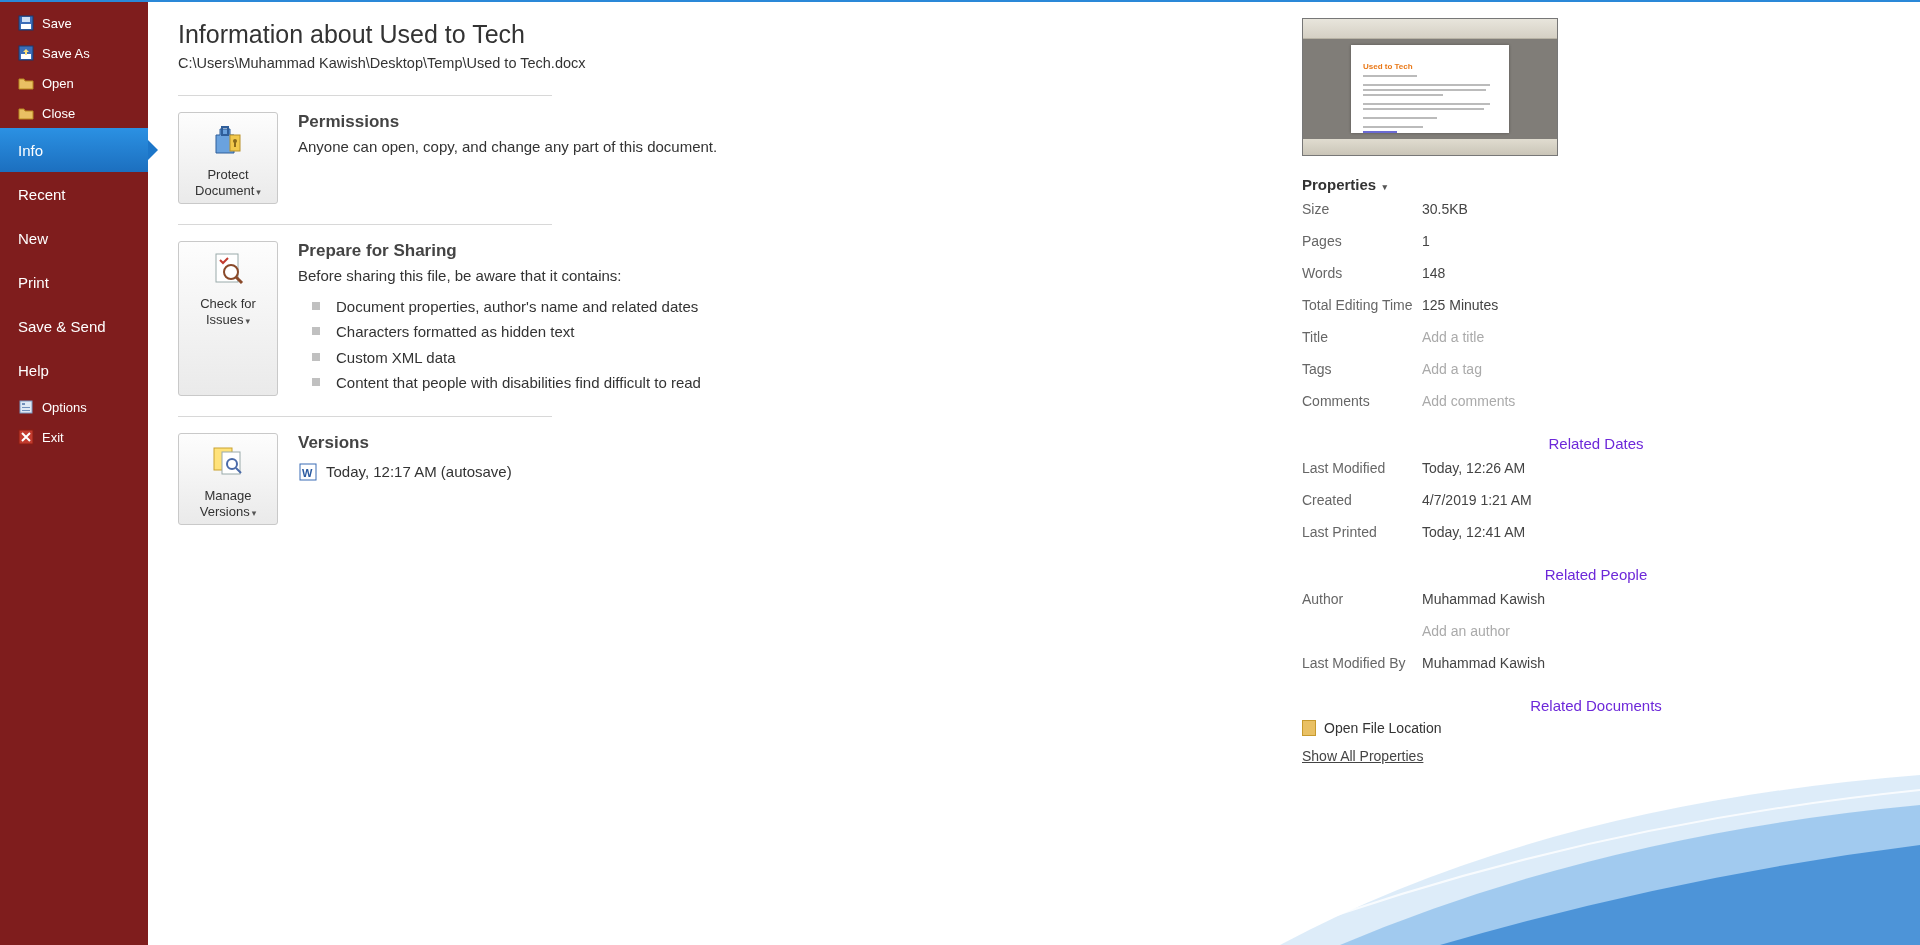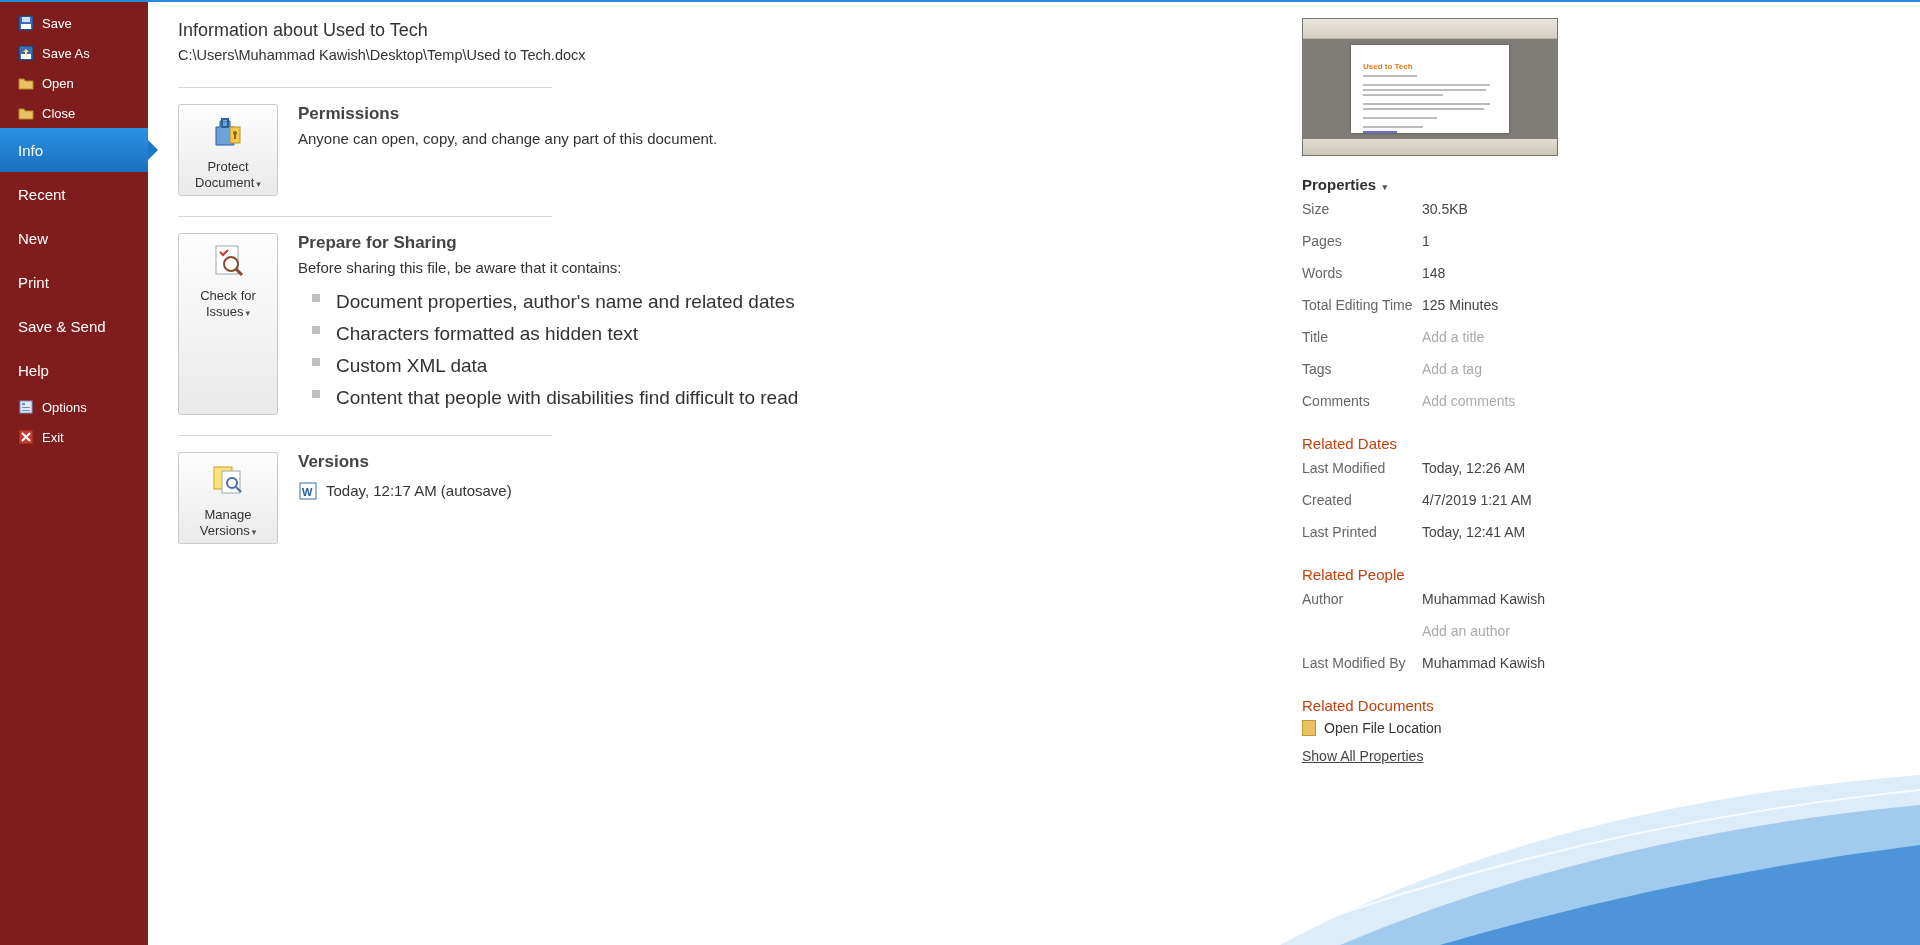--- a/index.html
+++ b/index.html
@@ -45,39 +45,39 @@
     border-top: 10px solid transparent;
     border-bottom: 10px solid transparent;
     border-left: 10px solid #1c76c9;
   }
   
   .main {
     flex: 1;
     padding: 18px 30px 0 30px;
     overflow: auto;
   }
-  .title { font-size: 18px; color: #333; margin-bottom: 6px; }
+  .title { font-size: 25px; color: #333; margin-bottom: 6px; }
   .path { font-size: 14.5px; color: #333; margin-bottom: 24px; }
   .hr { height: 1px; background: #d8d8d8; margin-right: 720px; }
   .section { display: flex; padding: 16px 0 20px 0; }
   .big-btn {
     width: 100px; min-height: 92px;
     border: 1px solid #c9c9c9;
     background: linear-gradient(#fdfdfd,#eaeaea);
     border-radius: 3px;
     text-align: center; padding-top: 8px;
     font-size: 13px; color: #333; cursor: pointer;
     line-height: 1.25;
   }
   .big-btn .big-ico { width:40px;height:40px;margin:0 auto 6px;display:flex;align-items:center;justify-content:center;}
   .sec-body { padding-left: 20px; max-width: 560px; }
   .sec-h { font-size: 17px; font-weight: 600; color: #444; margin-bottom: 4px;}
   .sec-p { font-size: 15px; color: #333; line-height:1.5;}
   .bullets { list-style:none; padding-left: 14px; margin-top:6px;}
-  .bullets li { position:relative; padding-left: 24px; font-size:19px; color:#333; line-height:1.7;}
+  .bullets li { position:relative; padding-left: 24px; font-size:15px; color:#333; line-height:1.7;}
   .bullets li::before { content:""; position:absolute; left:0; top:8px; width:8px;height:8px; background:#c0c0c0;}
   .version-row { display:flex; align-items:center; margin-top:8px;}
   .version-row .wico{ width:20px;height:20px;margin-right:8px;display:inline-flex;align-items:center;justify-content:center;}
   
   .right {
     width: 618px;
     padding: 16px 30px 0 0;
   }
   .thumb {
     width: 256px; height: 138px;
@@ -90,21 +90,21 @@
   .thumb .tbar { height:20px; background:linear-gradient(#e8e5dc,#d5d0c4); border-bottom:1px solid #b8b3a5;}
   .thumb .bbar { position:absolute;bottom:0;left:0;right:0;height:16px;background:linear-gradient(#e0dcd0,#cac5b8);}
   .thumb .page { position:absolute; left:48px; right:48px; top:26px; bottom:22px; background:#fff; box-shadow:0 0 3px rgba(0,0,0,.3); padding:17px 12px;}
   .thumb .pg-title { color:#e97817; font-weight:600; font-size:8px; margin-bottom:4px;}
   .thumb .line { height:2px; background:#bbb; margin-bottom:3px;}
   .prop-hdr { font-size:15px; font-weight:600; color:#333; margin: 4px 0 8px 0; cursor:pointer;}
   .prop-row { display:flex; height:24px; align-items:flex-start;margin-top:8px;}
   .prop-k { width:120px; color:#666; font-size:14px;}
   .prop-v { color:#444; font-size:14px;}
   .prop-v.placeholder { color:#aaa;}
-  .sub-hdr { font-size:15px; color:#c2410c; margin:18px 0 6px;}
+  .sub-hdr { font-size:15px; color:#6d28d9; margin:18px 0 6px;text-align:center;}
   .file-loc { display:flex; align-items:center; margin:6px 0 12px; cursor:pointer;}
   .file-loc .fico { width:14px;height:16px;background:#e9c063;border:1px solid #c79a2e;margin-right:8px;}
   .show-all { color:#444; text-decoration:underline; cursor:pointer; font-size:14px;}
   
   .swoosh { position:absolute; right:0; bottom:0; width:640px; height:180px; pointer-events:none;}
   .drop{font-size:9px;margin-left:2px;color:#555;}
 </style>
 </head>
 <body>
 

